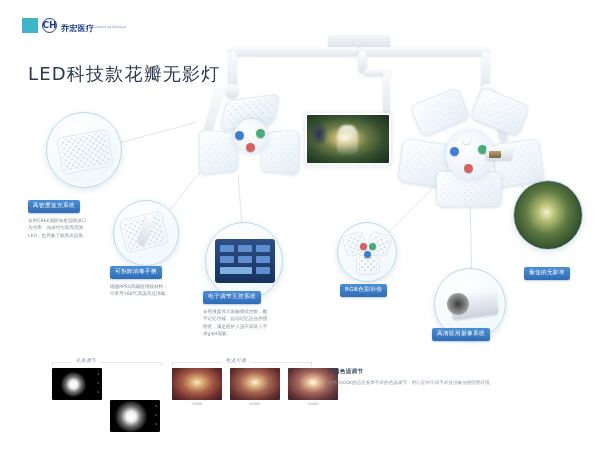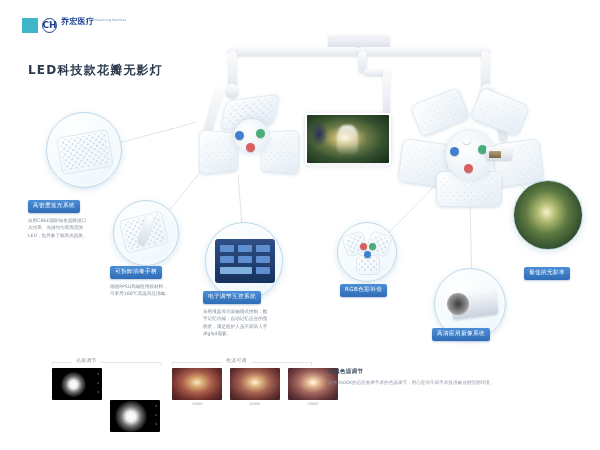--- a/index.html
+++ b/index.html
@@ -11,21 +11,21 @@
   }
   #page {
     position: relative;
     width: 600px; height: 450px;
     background: #ffffff;
   }
 
   
   .logo-wrap {
     position: absolute; left: 22px; top: 18px;
-    display: flex; align-items: flex-start; gap: 4px;
+    display: flex; align-items: flex-end; gap: 4px;
   }
   .logo-bar {
     width: 16px; height: 15px;
     background: #3fb6c8;
   }
   .logo-mark {
     width: 15px; height: 15px; border-radius: 50%;
     border: 1.4px solid #1c3f94;
     position: relative;
     display: flex; align-items: center; justify-content: center;
@@ -37,21 +37,21 @@
     font-size: 8px; color: #1c3f94; font-weight: bold;
     letter-spacing: .3px;
   }
   .logo-en {
     font-size: 3.2px; color: #6f86bb; letter-spacing: .2px;
     margin-top: 1px;
   }
 
   .page-title {
     position: absolute; left: 28px; top: 62px;
-    font-size: 12px; font-weight: bold; color: #2c3a4e;
+    font-size: 18px; font-weight: normal; color: #2c3a4e;
     letter-spacing: 1.2px;
   }
 
   
   .product-stage {
     position: absolute; left: 150px; top: 35px;
     width: 400px; height: 230px;
   }
   
   .ceiling {

